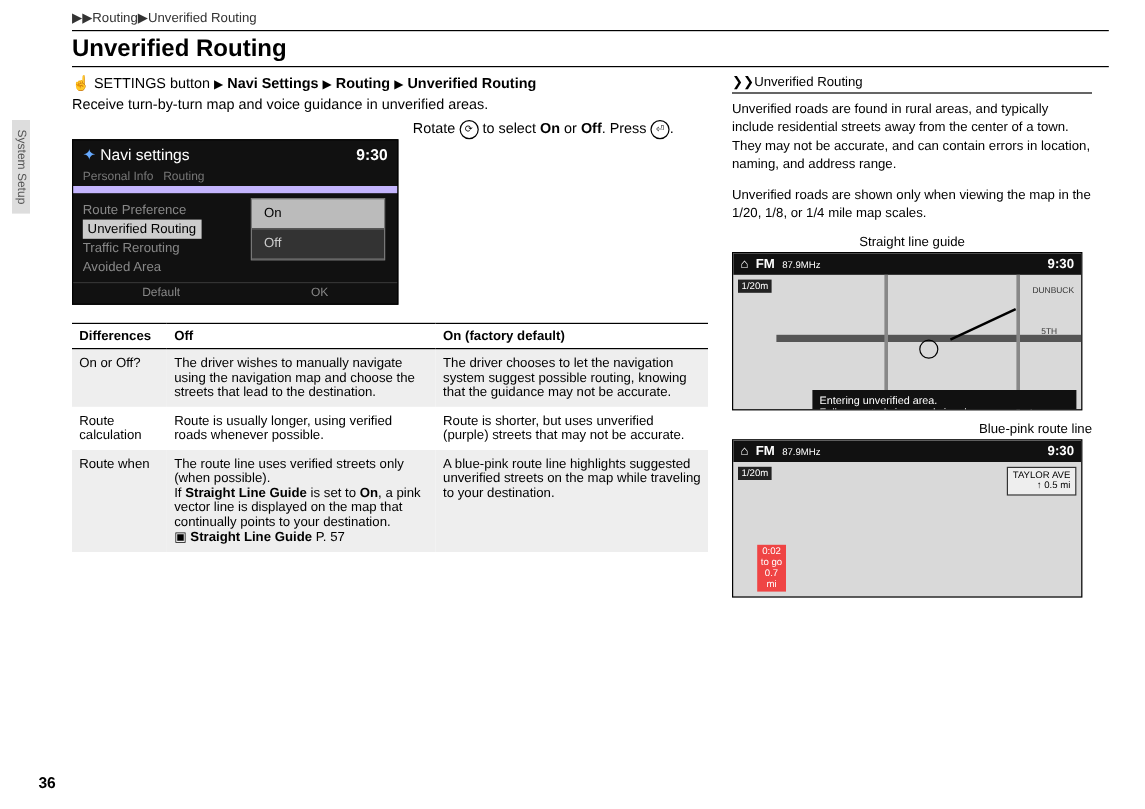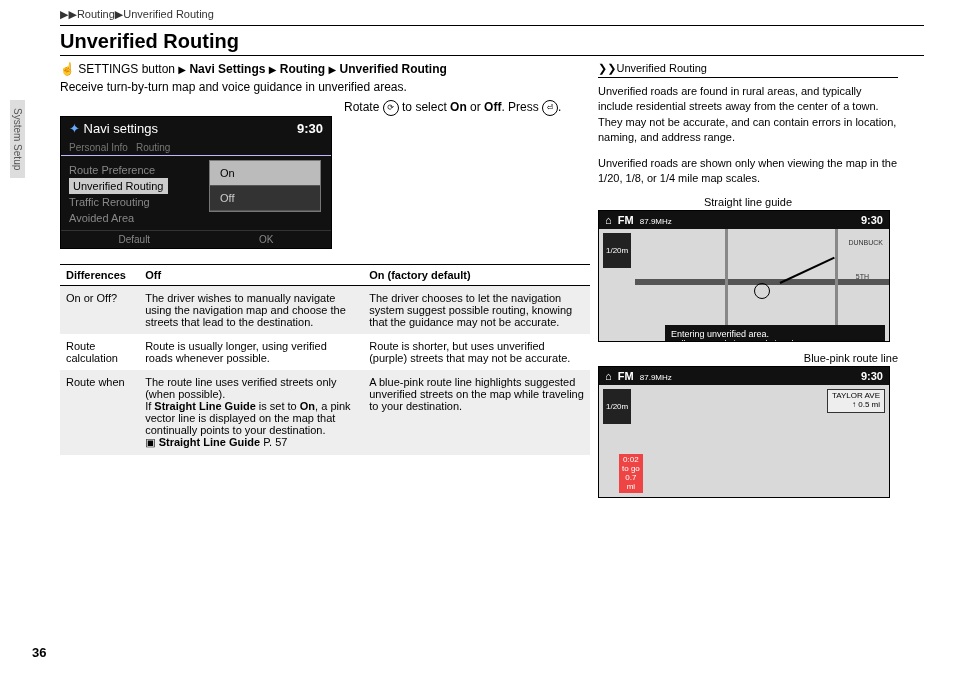--- a/index.html
+++ b/index.html
@@ -41,21 +41,21 @@
     left: 10px;
     top: 100px;
     writing-mode: vertical-rl;
     font-size: 10px;
     color: #555;
     background: #ddd;
     padding: 8px 2px;
   }
   .columns {
     display: flex;
-    gap: 8px;
+    gap: 20px;
     margin-left: 30px;
   }
   .left-col {
     flex: 0 0 530px;
   }
   .right-col {
     flex: 0 0 300px;
   }
   .path-line {
     font-size: 12px;
@@ -88,21 +88,21 @@
     padding: 4px 8px;
     color: #fff;
     font-size: 13px;
   }
   .navi-tabs {
     display: flex;
     gap: 8px;
     padding: 2px 8px;
     color: #777;
     font-size: 10px;
-    border-bottom: 1px solid #c4b5fd;
+    border-bottom: 6px solid #c4b5fd;
   }
   .navi-body {
     position: relative;
     padding: 6px 8px 4px 8px;
   }
   .navi-item {
     color: #888;
     padding: 2px 0;
     font-size: 11px;
   }
@@ -241,21 +241,21 @@
     font-size: 9px;
     padding: 4px 6px;
   }
   .map-scale {
     position: absolute;
     left: 4px;
     top: 22px;
     background: #222;
     color: #fff;
     font-size: 8px;
-    padding: 13px 3px;
+    padding: 1px 3px;
   }
   .map-distbox {
     position: absolute;
     left: 20px;
     bottom: 4px;
     background: #ef4444;
     color: #fff;
     font-size: 8px;
     padding: 2px 3px;
     line-height: 1.1;

